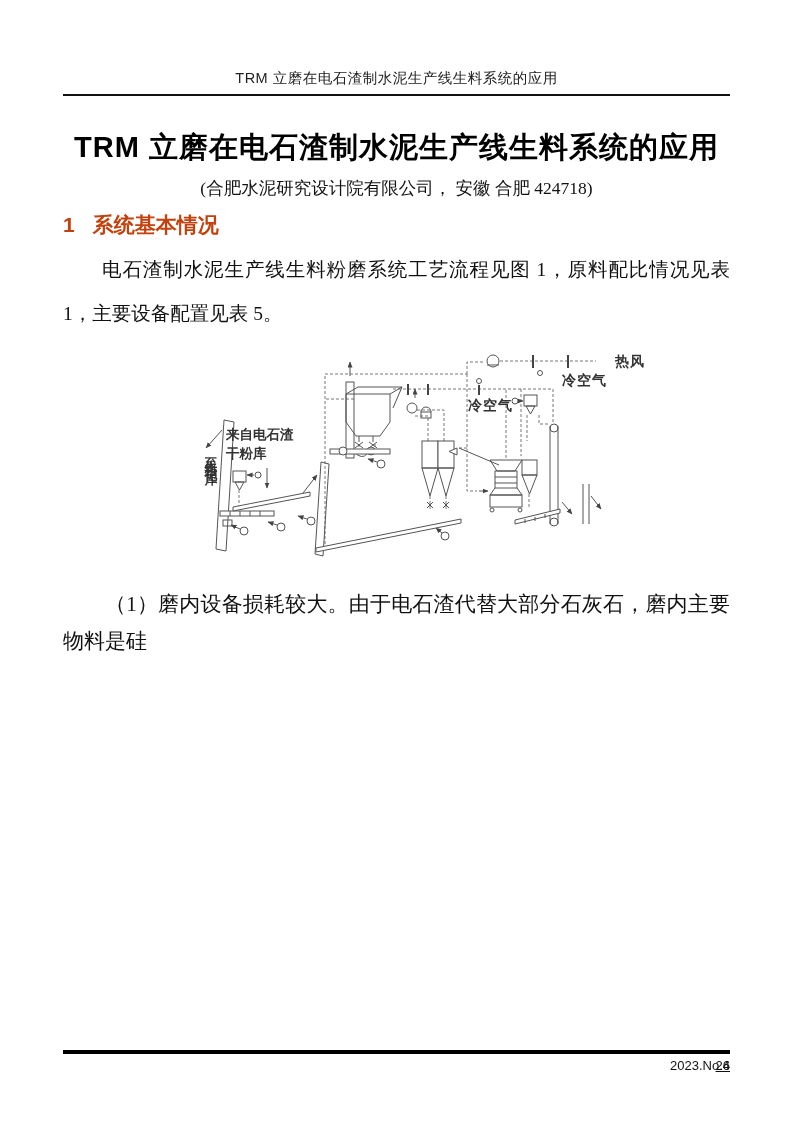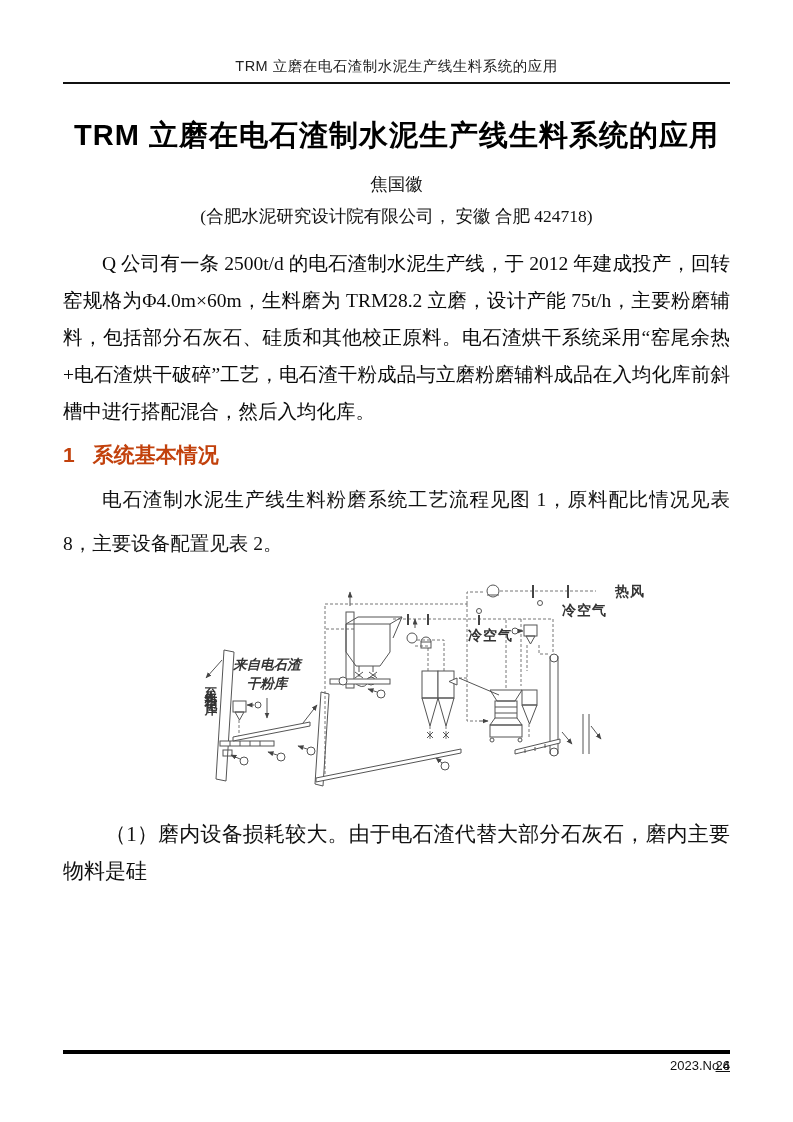--- a/index.html
+++ b/index.html
@@ -2,21 +2,21 @@
 <html><head>
 <meta charset="utf-8">
 <style>
   * { margin:0; padding:0; box-sizing:border-box; }
   html,body { background:#fff; }
   .page {
     position:relative; width:793px; height:1122px; margin:0 auto;
     background:#fff; overflow:hidden;
     font-family:"Liberation Serif","DejaVu Serif",serif; color:#111;
   }
-  .content { padding:0 63px; }
+  .content { padding:12px 63px; }
   
   .running-head {
     padding-top:57px; text-align:center;
     font-family:"Liberation Sans","DejaVu Sans",sans-serif;
     font-size:14.5px; color:#222; letter-spacing:.5px;
   }
   .head-rule { margin-top:6px; border-bottom:2px solid #111; }
   
   .art-title {
     margin-top:32px; text-align:center; font-weight:bold;
@@ -37,21 +37,21 @@
   }
   .sec-head .num { margin-right:18px; }
   .sec1-body { margin-top:9px; font-size:19.5px; line-height:44px; text-align:justify; text-indent:2em; }
   
   .figure-wrap { position:relative; width:667px; height:228px; margin-top:8px; }
   .fig-label {
     position:absolute; font-family:"Liberation Serif","DejaVu Serif",serif;
     font-weight:bold; color:#333; white-space:nowrap;
   }
   .lbl-vert { writing-mode:vertical-rl; letter-spacing:3px; font-size:12.5px; }
-  .lbl-from { font-size:13.5px; line-height:19px; text-align:center; width:82px;font-style:italic; }
+  .lbl-from { font-size:13.5px; line-height:19px; width:82px; }
   .lbl-air  { font-size:14px; letter-spacing:1px; }
   .fig-caption {
     margin-top:4px; text-align:center; font-weight:bold;
     font-family:"Liberation Sans","DejaVu Sans",sans-serif;
     font-size:14px; color:#000; letter-spacing:1px;
   }
   .sec2-body { margin-top:14px; font-size:21px; line-height:37px; text-align:justify; text-indent:2em; }
   
   .footer { position:absolute; left:63px; right:63px; top:1050px; }
   .foot-rule { border-bottom:4px solid #000; }
@@ -69,29 +69,27 @@
 </head>
 <body>
 
 <div class="page">
   <div class="content">
 
     <div class="running-head">TRM 立磨在电石渣制水泥生产线生料系统的应用</div>
     <div class="head-rule"></div>
 
     <h1 class="art-title">TRM 立磨在电石渣制水泥生产线生料系统的应用</h1>
-    <div class="art-author">焦国徽</div>
     <div class="art-affil">(合肥水泥研究设计院有限公司，  安徽  合肥  424718)</div>
 
-    <p class="para first">Q 公司有一条 2500t/d 的电石渣制水泥生产线，于 2012 年建成投产，回转窑规格为Φ4.0m×60m，生料磨为 TRM28.2 立磨，设计产能 75t/h，主要粉磨辅料，包括部分石灰石、硅质和其他校正原料。电石渣烘干系统采用“窑尾余热+电石渣烘干破碎”工艺，电石渣干粉成品与立磨粉磨辅料成品在入均化库前斜槽中进行搭配混合，然后入均化库。</p>
 
     <div class="sec-head">
       <span class="num">1</span><span>系统基本情况</span>
     </div>
-    <p class="sec1-body">电石渣制水泥生产线生料粉磨系统工艺流程见图 1，原料配比情况见表 8，主要设备配置见表 2。</p>
+    <p class="sec1-body">电石渣制水泥生产线生料粉磨系统工艺流程见图 1，原料配比情况见表 1，主要设备配置见表 5。</p>
 
     <div class="figure-wrap">
       <svg viewBox="0 0 667 228" width="667" height="228" xmlns="http://www.w3.org/2000/svg">
         <defs>
           <marker id="ar" markerWidth="8" markerHeight="8" refX="5.5" refY="2.5" orient="auto" markerUnits="userSpaceOnUse">
             <path d="M0,0 L6,2.5 L0,5 Z" fill="#444"></path>
           </marker>
         </defs>
 
         <g class="dash">

